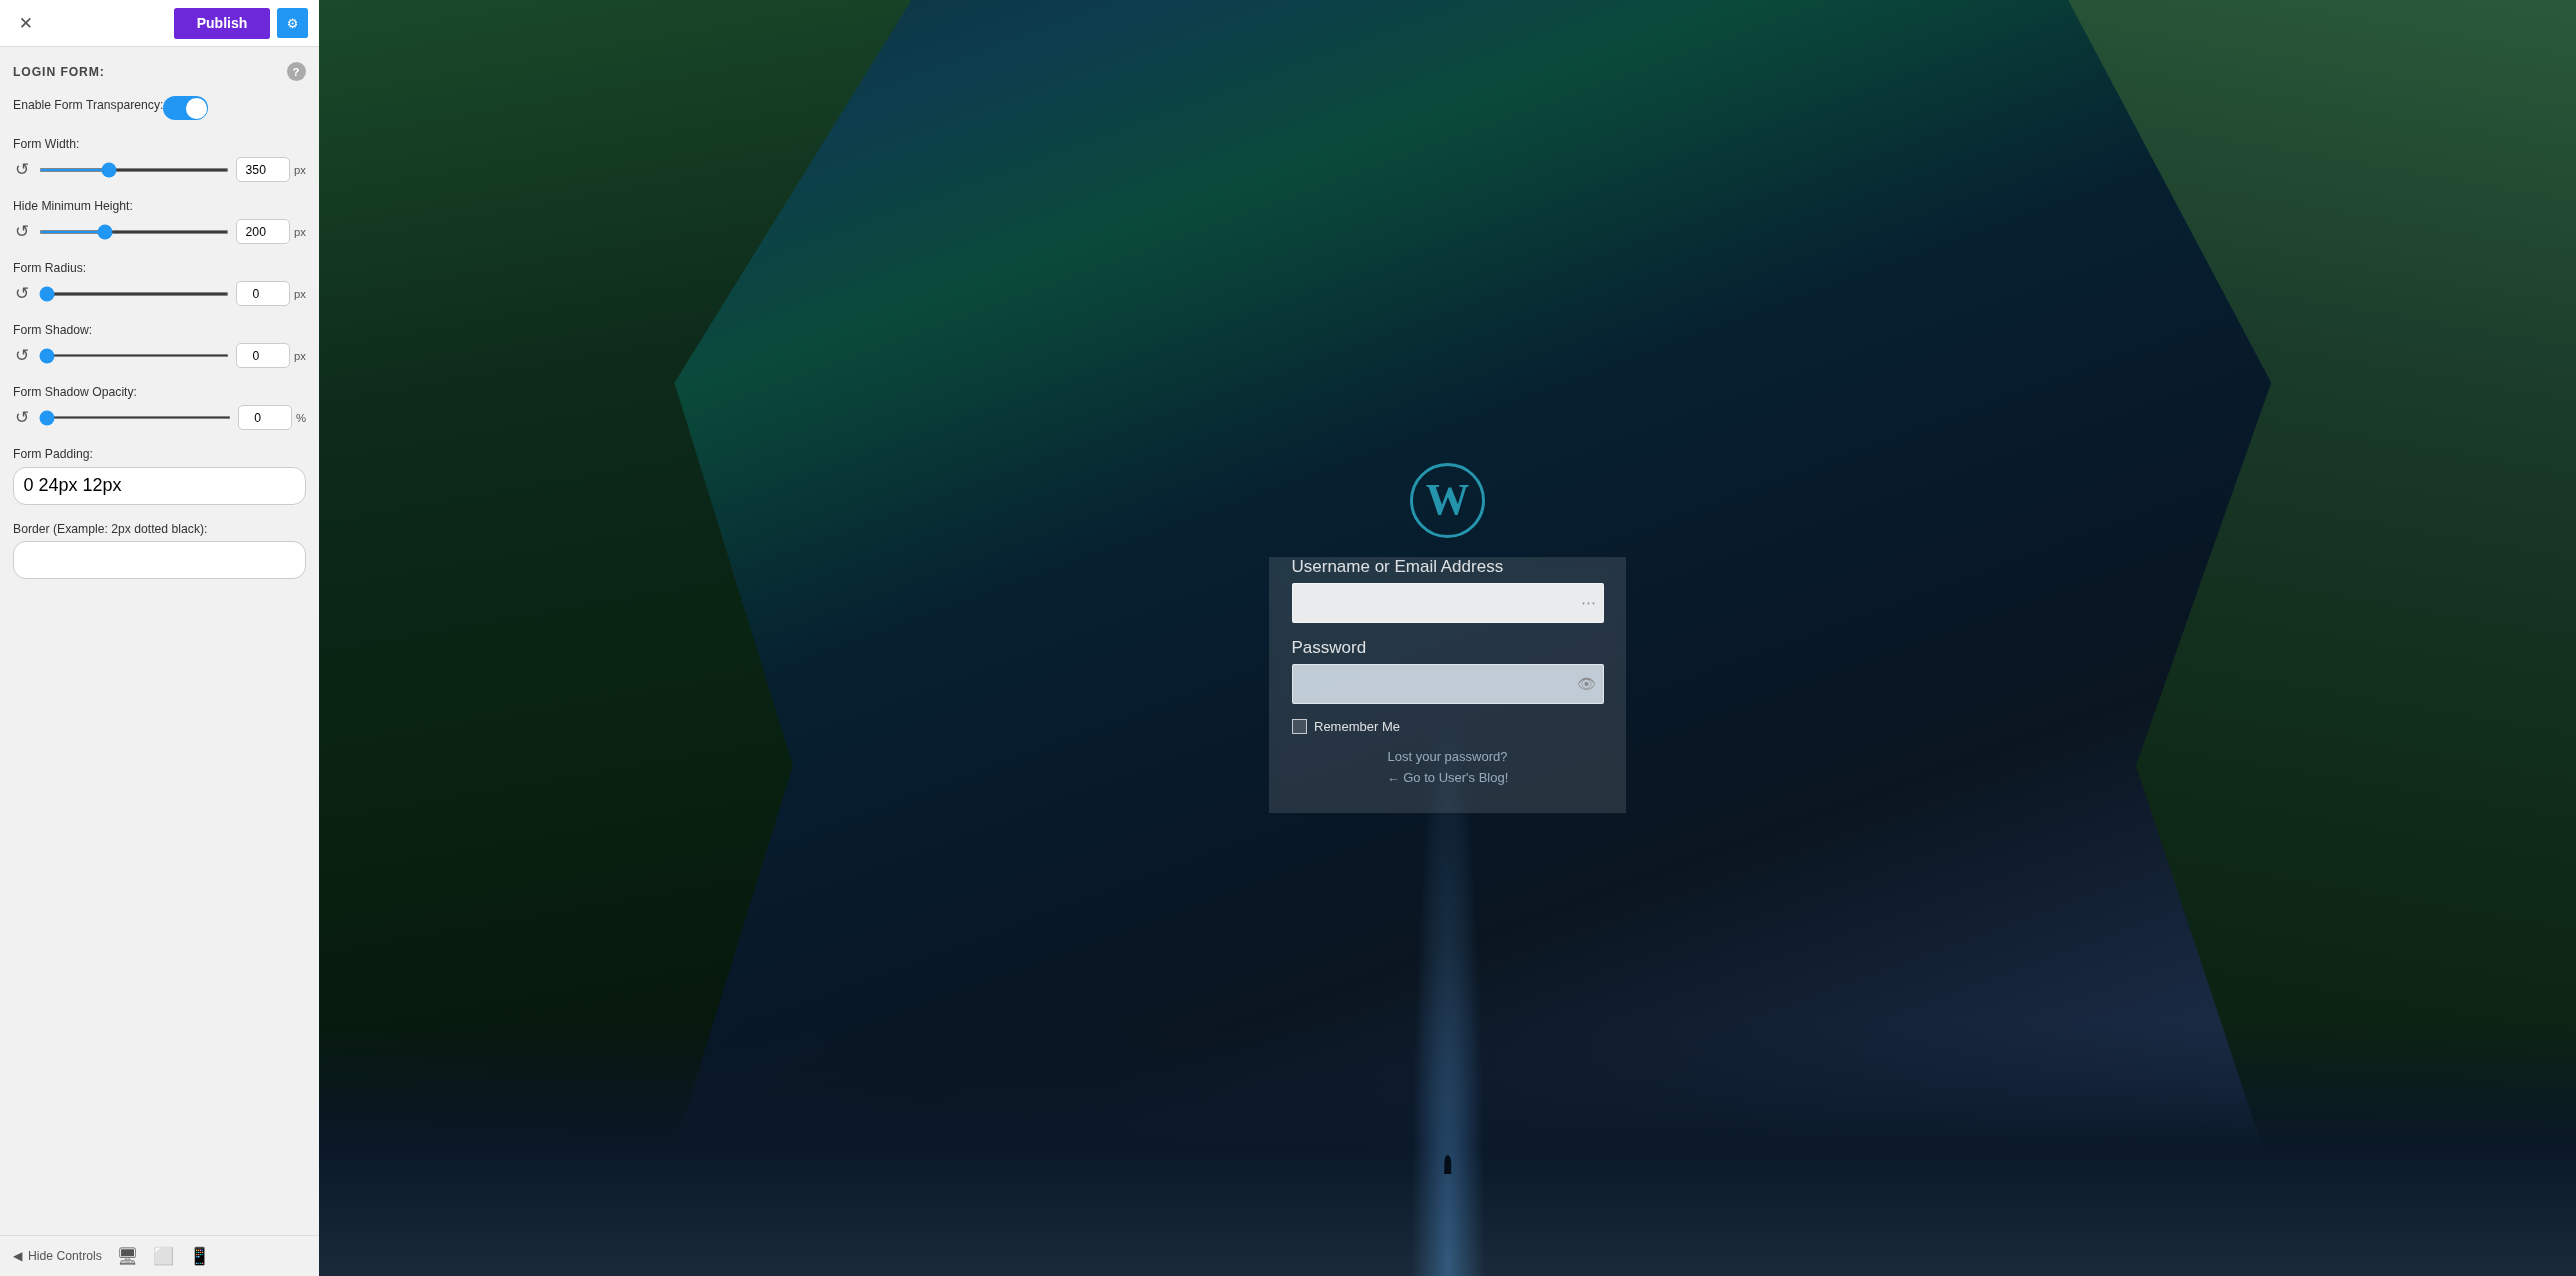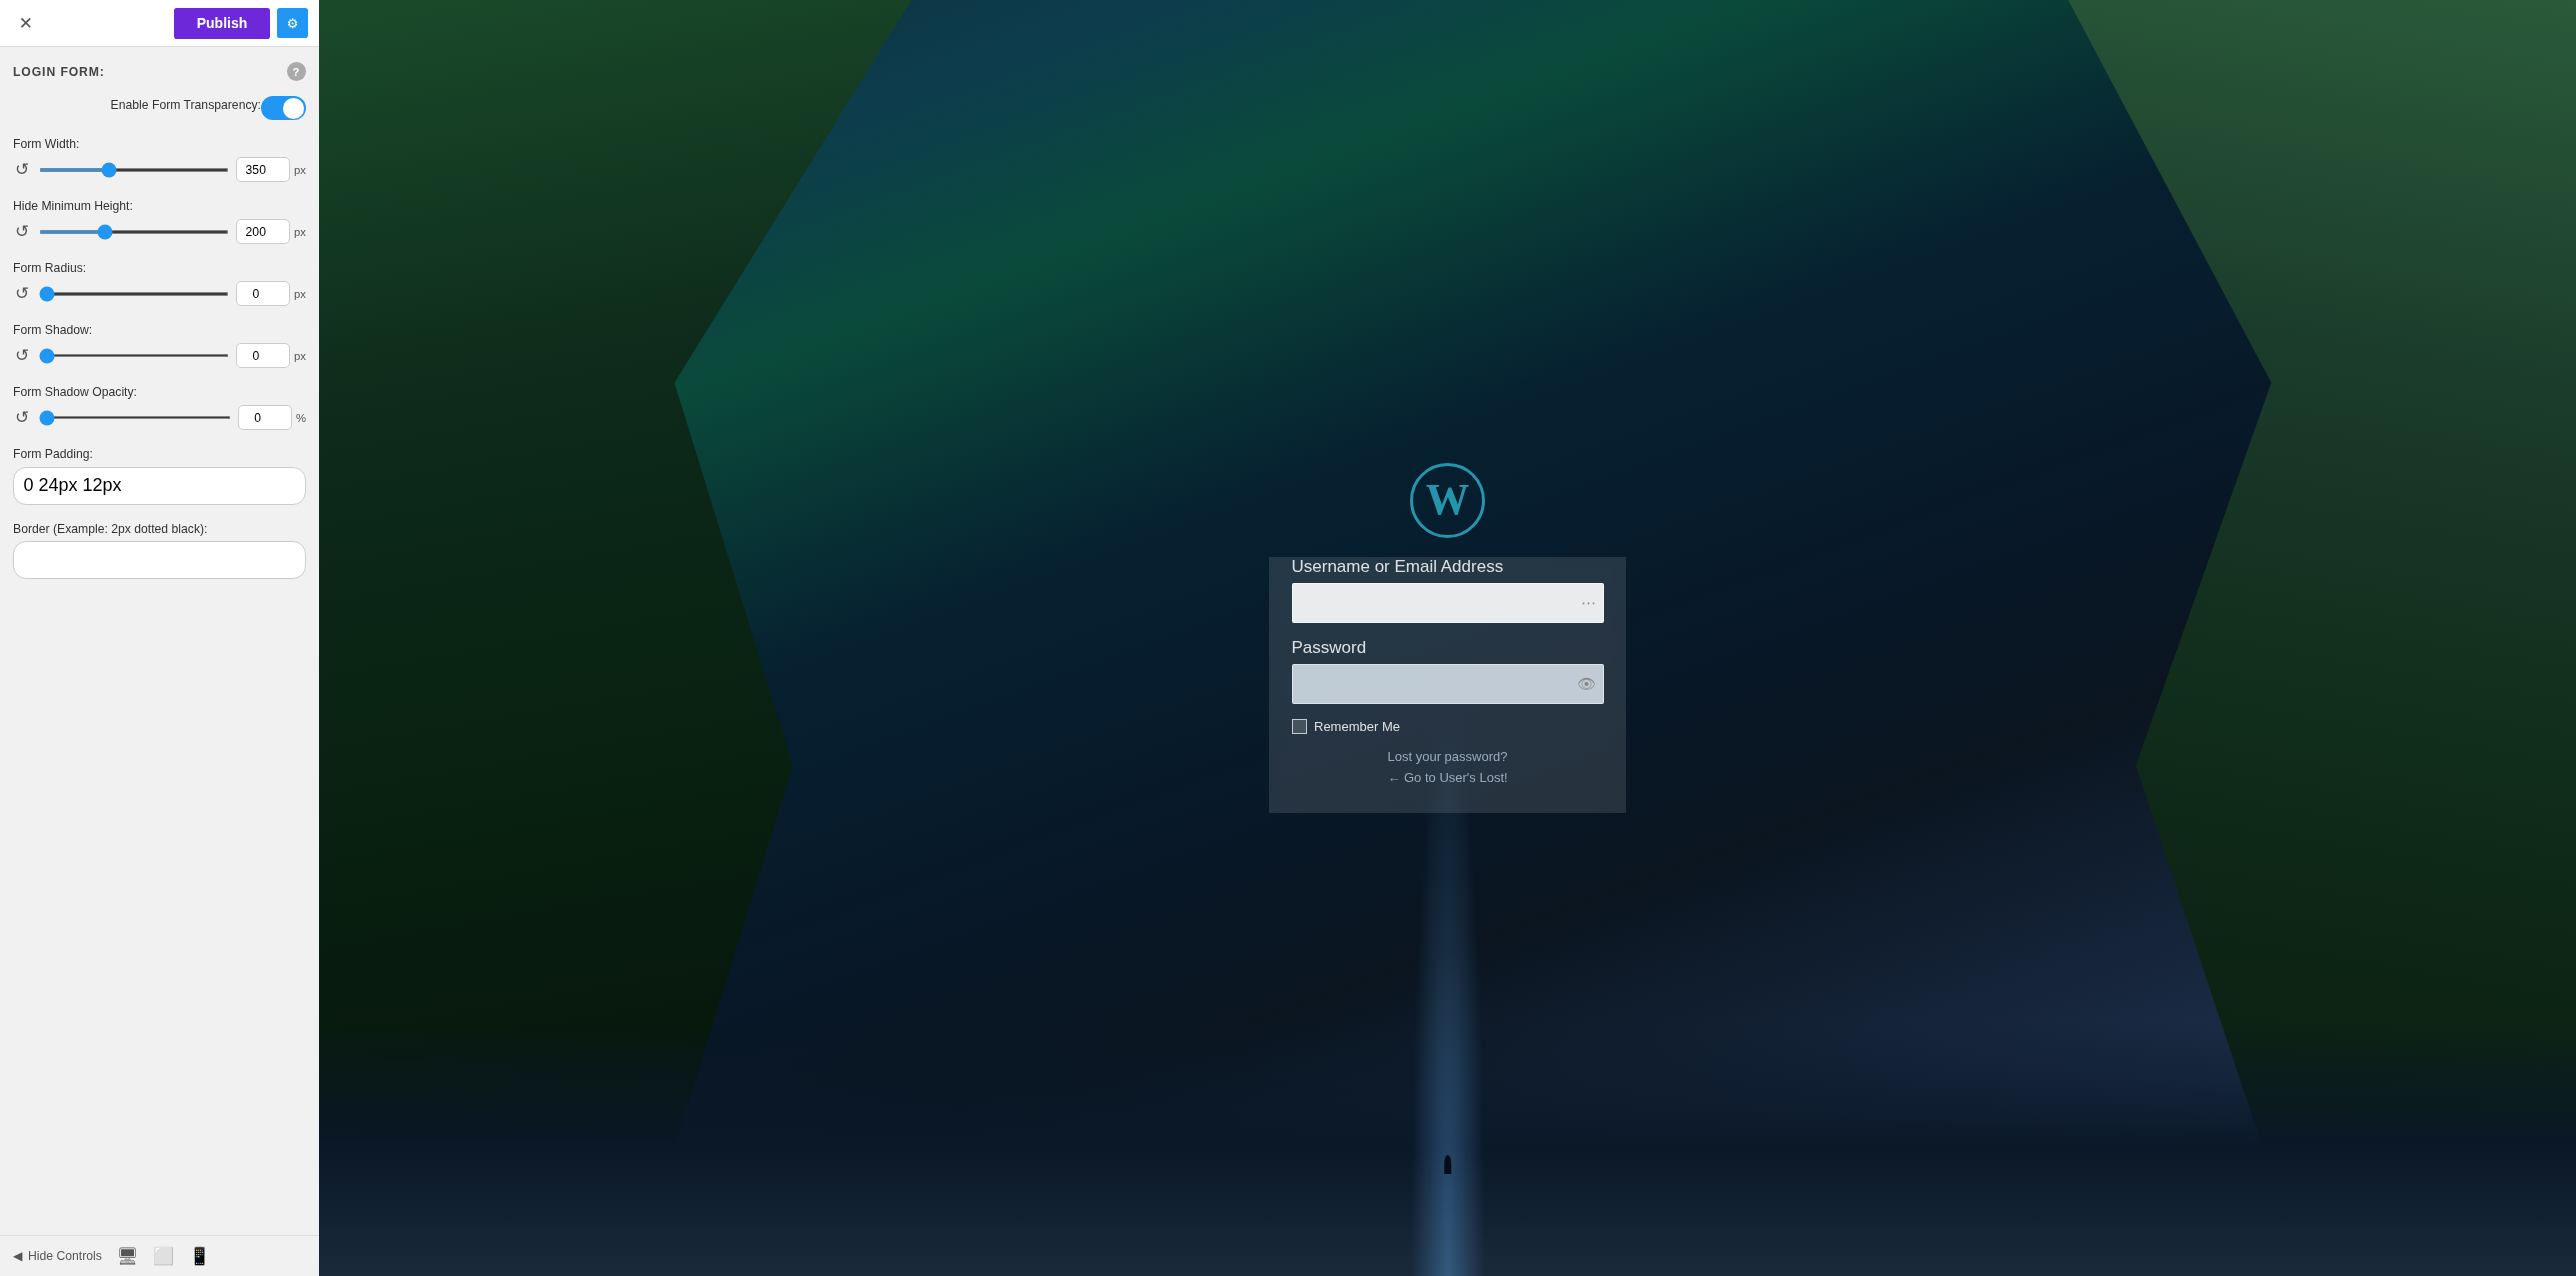--- a/index.html
+++ b/index.html
@@ -88,21 +88,21 @@
     }
     .control-label {
       font-size: 12.2px;
       color: #333;
       margin-bottom: 5.6px;
       display: block;
     }
     .toggle-row {
       display: flex;
       align-items: center;
-      justify-content: flex-end;
+      justify-content: flex-start;
       margin-bottom: 17px;
     }
     .toggle {
       width: 45px;
       height: 24.4px;
       background: #2196f3;
       border-radius: 12.2px;
       position: relative;
       cursor: pointer;
     }
@@ -492,20 +492,20 @@
         <div class="remember-row">
           <div class="remember-checkbox"></div>
           <span class="remember-label">Remember Me</span>
         </div>
 
         
 
         
         <div class="form-links">
           <a class="form-link">Lost your password?</a>
-          <a class="form-link">← Go to User's Lost!</a>
+          <a class="form-link">← Go to User's Blog!</a>
         </div>
 
       </div>
     </div>
   </div>
 </div>
 
 
 </body></html>

